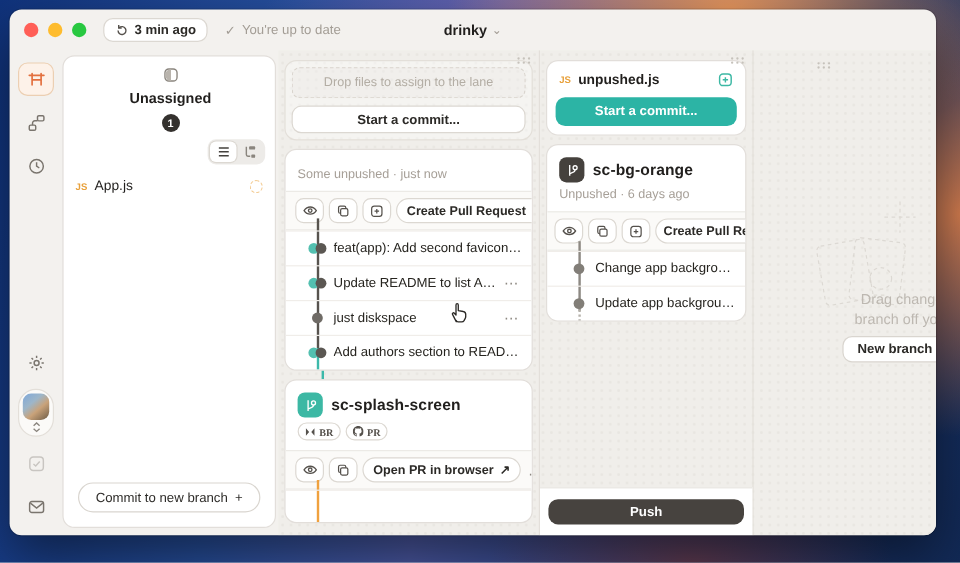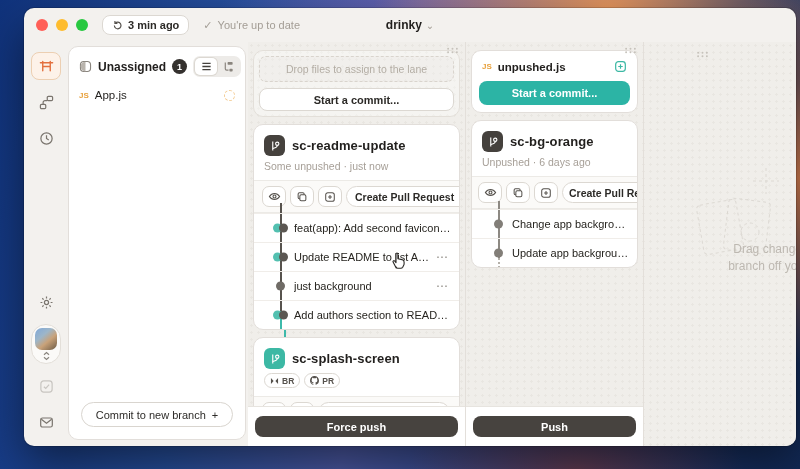--- a/index.html
+++ b/index.html
@@ -7,21 +7,21 @@
   .desktop {
     position:relative; width:800px; height:469px;
     background:
       radial-gradient(ellipse 42% 38% at 76% 2%, rgba(240,154,88,.95), rgba(240,154,88,0) 70%),
       radial-gradient(ellipse 30% 55% at 100% 38%, rgba(232,133,77,.9), rgba(232,133,77,0) 72%),
       radial-gradient(ellipse 45% 40% at 58% 8%, rgba(126,106,184,.8), rgba(126,106,184,0) 70%),
       radial-gradient(ellipse 30% 25% at 72% 100%, rgba(150,60,50,.55), rgba(150,60,50,0) 70%),
       linear-gradient(100deg, #10337c 0%, #27509f 28%, #4c5aa6 48%, #243f80 72%, #122a57 100%);
   }
   .window {
-    position:absolute; left:24px; top:8px; width:772px; height:438px;
+    position:absolute; left:8px; top:8px; width:772px; height:438px;
     background:#f3f1ee; border-radius:10px; overflow:hidden;
     box-shadow:0 20px 45px rgba(0,0,0,.5), 0 0 0 1px rgba(0,0,0,.15);
     color:#211f1d;
   }
   
   .titlebar { position:relative; height:34px; display:flex; align-items:center; padding:0 12px; }
   .traffic { display:flex; gap:8px; margin-right:14px; }
   .traffic span { width:12px; height:12px; border-radius:50%; display:block; }
   .tl-red{background:#ff5f57}.tl-yellow{background:#febc2e}.tl-green{background:#28c840}
   .pill-btn {
@@ -42,21 +42,21 @@
   .rail-btn.active { background:#fdf2e9; border-color:#eccfb2; color:#e3703f; }
   .rail-spacer { flex:1; }
   .avatar-pill { width:30px; border:1px solid #e3dfd9; background:#fbfaf8; border-radius:15px;
     display:flex; flex-direction:column; align-items:center; padding:3px 0 2px; gap:1px; cursor:pointer;}
   .avatar { width:22px; height:22px; border-radius:7px;
     background:linear-gradient(140deg,#7fa8d9 0%, #9db6c9 35%, #c9a279 60%, #6b5a45 100%); }
   .dim { opacity:.35; }
   
   .unassigned { width:178px; margin:4px 2px 6px 0; background:#fff; border:1px solid #e2deda;
     border-radius:10px; display:flex; flex-direction:column; overflow:hidden; }
-  .un-head { display:flex; align-items:center; gap:6px; padding:9px 8px 7px 10px; }
+  .un-head { display:flex; align-items:center; gap:6px; padding:9px 8px 7px 10px;flex-direction:column; }
   .un-title { font-size:12px; font-weight:bold; }
   .count-badge { min-width:15px; height:15px; border-radius:8px; background:#34312e; color:#fff;
     font-size:9px; font-weight:bold; display:flex; align-items:center; justify-content:center; padding:0 4px; }
   .seg { margin-left:auto; display:flex; background:#edebe8; border-radius:7px; padding:2px; }
   .seg button { width:22px; height:17px; border:none; border-radius:5px; background:transparent;
     display:flex; align-items:center; justify-content:center; color:#8a857e; cursor:pointer; }
   .seg button.on { background:#fff; box-shadow:0 0 0 1px #dcd8d2; color:#44413d; }
   .file-row { display:flex; align-items:center; gap:6px; padding:5px 10px; font-size:11.5px; cursor:pointer; }
   .js-badge { font-size:8px; font-weight:bold; color:#e8a13c; }
   .file-status { margin-left:auto; width:11px; height:11px; border:1.4px dashed #efb86a; border-radius:50%; opacity:.7; }
@@ -84,21 +84,21 @@
     font-family:"Liberation Sans",sans-serif; }
   
   .card { position:relative; background:#fff; border:1px solid #e2deda; border-radius:10px; margin-top:7px; overflow:hidden; }
   .card-head { padding:10px 10px 8px; }
   .bh-row { display:flex; align-items:center; gap:7px; }
   .branch-ic { width:21px; height:21px; border-radius:6px; display:flex; align-items:center; justify-content:center; flex:none; }
   .branch-ic.dark { background:#45413d; } .branch-ic.teal { background:#3cb8a4; }
   .branch-name { font-size:13px; font-weight:bold; letter-spacing:.1px; }
   .meta { margin-top:4px; font-size:10.5px; color:#a69f97; display:flex; align-items:center; gap:4px; flex-wrap:nowrap; }
   .mini-badge { display:inline-flex; align-items:center; gap:3px; height:15px; padding:0 5px;
-    border:1px solid #dcd8d2; border-radius:8px; background:#fff; font-size:8.5px; font-weight:bold; color:#55514c; }
+    border:1px solid #dcd8d2; border-radius:8px; background:#fff; font-size:8.5px; font-weight:bold; color:#55514c;font-family:Liberation Serif, serif; }
   .action-bar { display:flex; align-items:flex-end; gap:4px; padding:5px 8px; border-top:1px solid #eceae6;
     border-bottom:1px solid #eceae6; background:#fbfaf8; }
   .icon-btn { width:24px; height:21px; background:#fff; border:1px solid #dcd8d2; border-radius:7px;
     display:flex; align-items:center; justify-content:center; color:#55514c; cursor:pointer; flex:none; }
   .pr-pill { display:inline-flex; align-items:center; gap:5px; height:21px; padding:0 8px; background:#fff;
     border:1px solid #dcd8d2; border-radius:11px; font-size:10.5px; font-weight:bold; color:#2c2a27;
     cursor:pointer; white-space:nowrap; font-family:"Liberation Sans",sans-serif; }
   .kebab { margin-left:auto; color:#8d8881; font-size:12px; letter-spacing:1px; cursor:pointer; padding:0 2px; }
   .commits { position:relative; }
   .graph-line { position:absolute; left:26px; width:2px; z-index:0; }
@@ -283,30 +283,20 @@
               </svg>
           </span>
 
           <div class="topbox">
             <div class="dropzone">Drop files to assign to the lane</div>
             <button class="start-commit">Start a commit...</button>
           </div>
 
           <div class="card">
             <div class="card-head">
-              <div class="bh-row">
-                <span class="branch-ic dark">
-                  <svg width="12" height="12" viewBox="0 0 16 16">
-                      <path d="M5 2v12" stroke="#fff" stroke-width="1.5"></path>
-                      <circle cx="11" cy="5" r="2.2" fill="none" stroke="#fff" stroke-width="1.5"></circle>
-                      <path d="M11 7.2c0 3-3 3-6 4.3" fill="none" stroke="#fff" stroke-width="1.5"></path>
-                    </svg>
-                </span>
-                <span class="branch-name">sc-readme-update</span>
-              </div>
               <div class="meta">Some unpushed · just now</div>
             </div>
             <div class="action-bar">
               <button class="icon-btn">
                 <svg width="13" height="13" viewBox="0 0 14 14">
                     <path d="M1.5 7S3.7 3.8 7 3.8 12.5 7 12.5 7 10.3 10.2 7 10.2 1.5 7 1.5 7z" fill="none" stroke="currentColor" stroke-width="1.2"></path>
                     <circle cx="7" cy="7" r="1.6" fill="none" stroke="currentColor" stroke-width="1.2"></circle>
                   </svg>
               </button>
               <button class="icon-btn">
@@ -343,21 +333,21 @@
               <div class="commit-row">
                 <span class="dot dot-dual">
                     <i class="d1"></i>
                     <i class="d2"></i>
                   </span>
                 <span class="msg">Update README to list Anne as primar...</span>
                 <span class="kebab">⋯</span>
               </div>
               <div class="commit-row">
                 <span class="dot dot-single"></span>
-                <span class="msg">just background</span>
+                <span class="msg">just diskspace</span>
                 <span class="kebab">⋯</span>
               </div>
               <div class="commit-row">
                 <span class="dot dot-dual">
                     <i class="d1"></i>
                     <i class="d2"></i>
                   </span>
                 <span class="msg">Add authors section to README file</span>
               </div>
             </div>
@@ -421,23 +411,20 @@
             </div>
             <div class="commits">
               <div class="graph-line" style="top:-8px; bottom:-12px; background:#f0a13e;"></div>
               <div class="commit-row">
                 
                 
               </div>
             </div>
           </div>
 
-          <div class="lane-foot">
-            <button class="push-btn">Force push</button>
-          </div>
         </section>
 
         <section class="lane lane2">
           <span class="drag-handle dh-r">
             <svg width="13" height="7" viewBox="0 0 14 8">
                 <g fill="currentColor">
                   <circle cx="2" cy="2" r="1.1"></circle>
                   <circle cx="7" cy="2" r="1.1"></circle>
                   <circle cx="12" cy="2" r="1.1"></circle>
                   <circle cx="2" cy="6" r="1.1"></circle>
@@ -536,18 +523,19 @@
             <svg width="110" height="110" viewBox="0 0 110 110" fill="none" stroke="#cdc8c1" stroke-dasharray="3 3">
               <path d="M88 8v26M75 21h26"></path>
               <rect x="22" y="42" width="40" height="50" rx="4" transform="rotate(-10 42 67)"></rect>
               <rect x="48" y="40" width="42" height="52" rx="4" transform="rotate(7 69 66)"></rect>
               <circle cx="72" cy="72" r="9"></circle>
               <path d="M66 86h12M68 92h8"></path>
             </svg>
           </span>
           <div class="hint" style="top:200px;">Drag changes</div>
           <div class="hint" style="top:217px;">branch off your</div>
+          <button class="new-branch">New branch</button>
         </section>
 
       </div>
     </div>
   </div>
 </div>
 
 </body></html>

